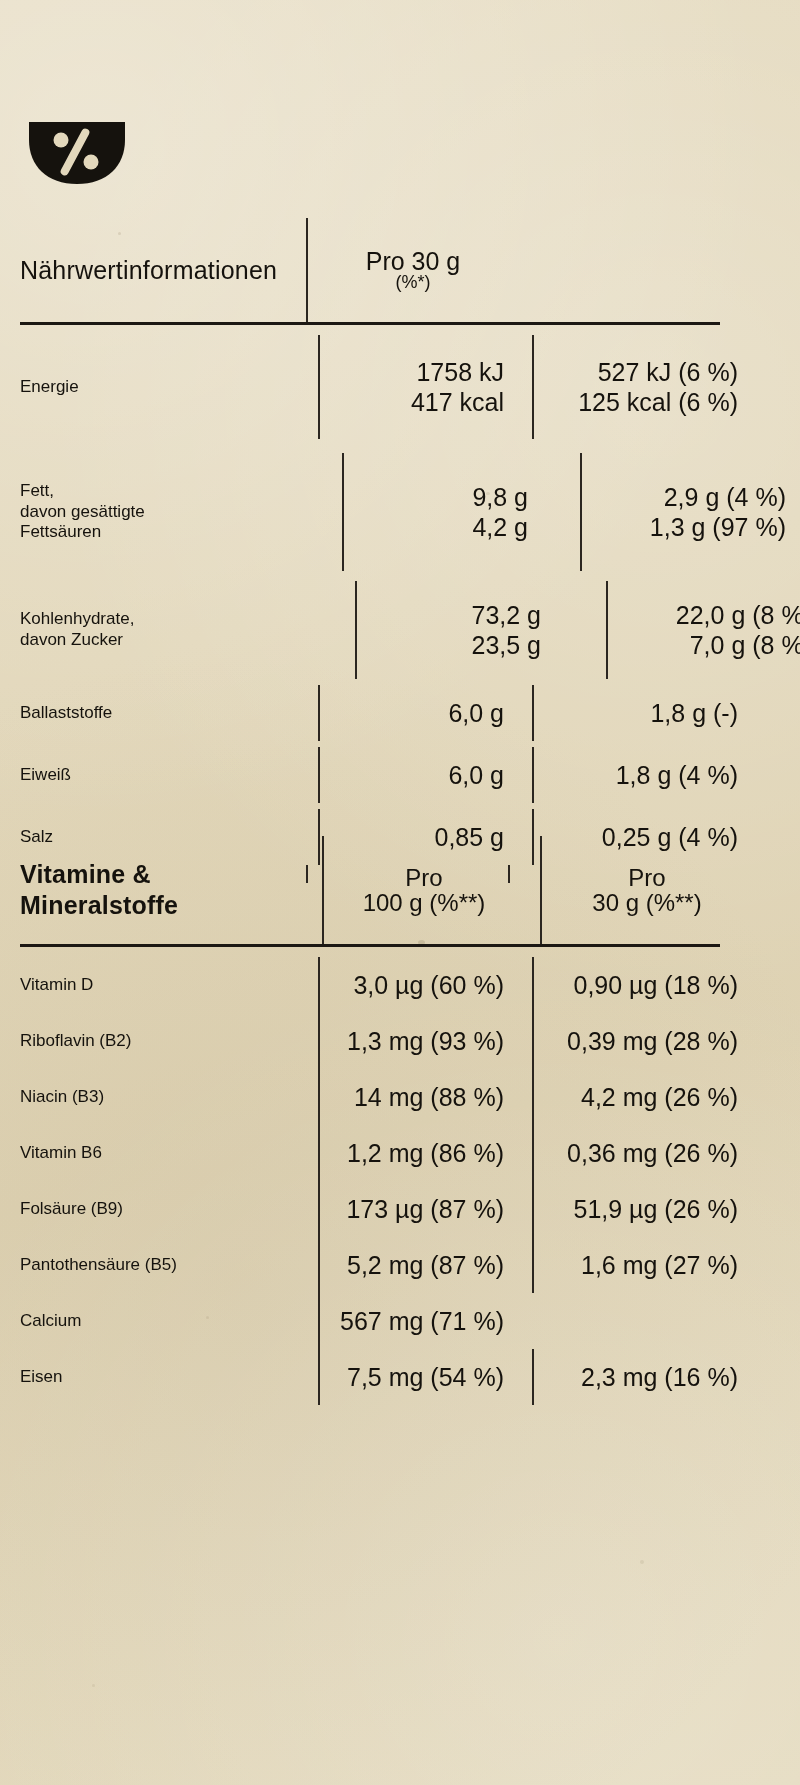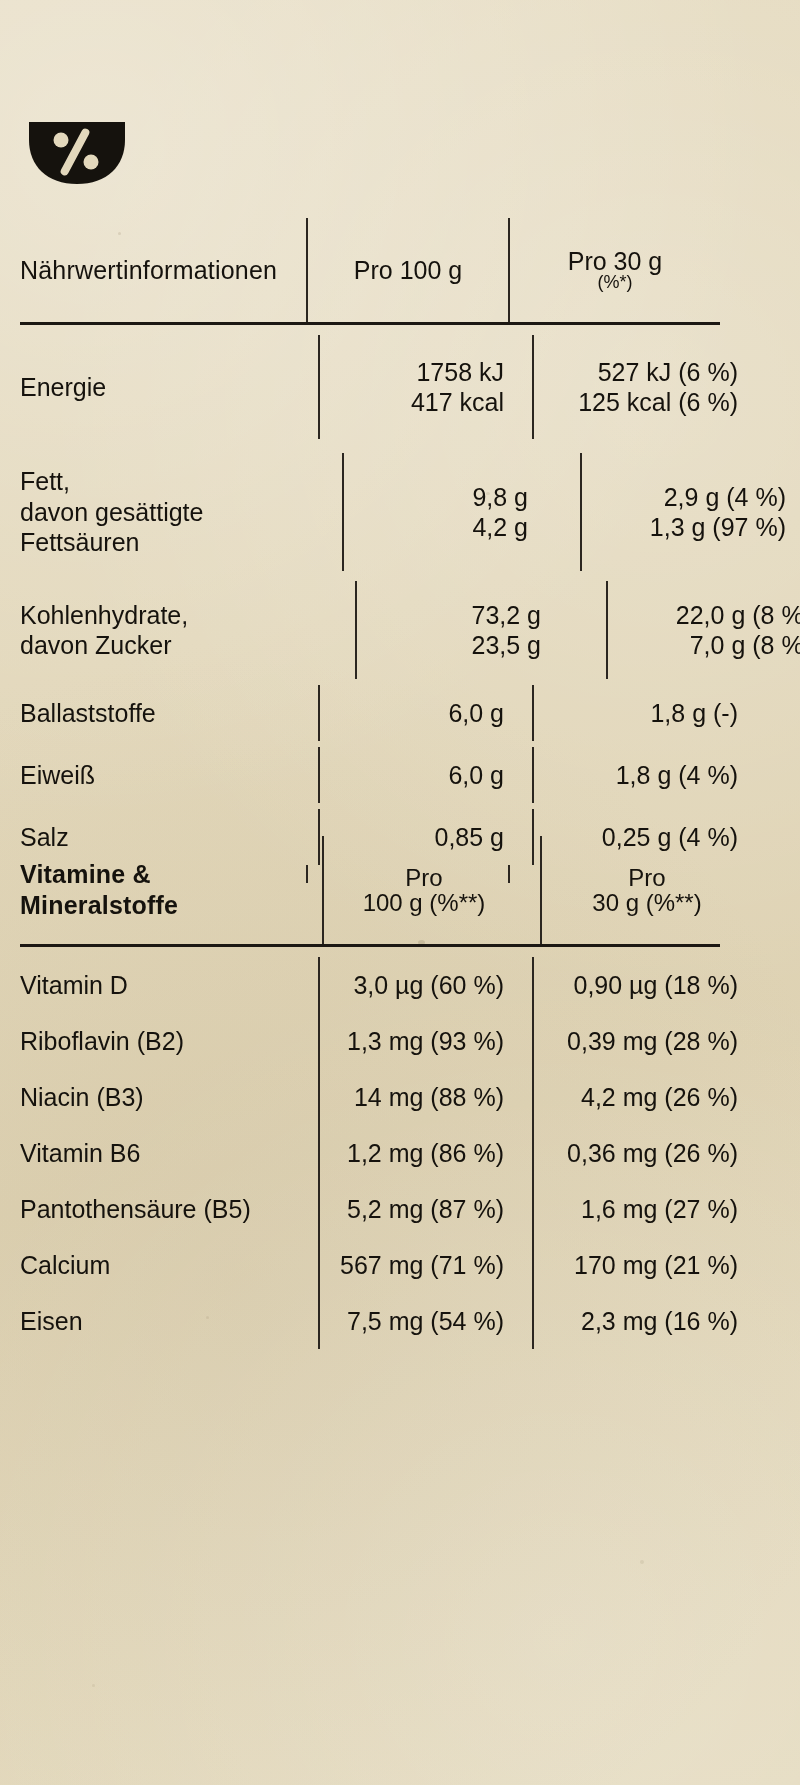--- a/index.html
+++ b/index.html
@@ -134,21 +134,21 @@
 
   .rule {
     width: 700px;
     height: 3px;
     background: #1c1813;
   }
 
   
   .data-row { min-height: 56px; }
   .data-row .col-name {
-    font-size: 25px;
+    font-size: 17px;
     line-height: 1.22;
   }
   .data-row .col-v1,
   .data-row .col-v2 {
     font-size: 25px;
     line-height: 1.22;
     margin-left: 12px;
   }
   .data-row.tall-2 { min-height: 98px; gap: 37px; }
   .data-row.tall-3 { min-height: 118px; gap: 24px; }
@@ -188,21 +188,20 @@
         <circle cx="36" cy="30" r="7.5" fill="#e3d8bc"></circle>
         <circle cx="66" cy="52" r="7.5" fill="#e3d8bc"></circle>
         <rect x="46" y="16" width="8" height="52" rx="4" fill="#e3d8bc" transform="rotate(28 50 42)"></rect>
       </svg>
     </div>
 
     <div class="table" id="nutrition-table">
 
       <div class="row header-row">
         <div class="col-name">Nährwertinformationen</div>
-        <div class="col-v1">Pro 100 g</div>
         <div class="col-v2">
           <span>Pro 30 g</span>
           <span class="hdr-sub">(%*)</span>
         </div>
       </div>
 
       <div class="rule"></div>
 
       <div class="spacer-10"></div>
 
@@ -368,42 +367,50 @@
             <span>Vitamin B6</span>
           </div>
         <div class="col-v1">
             <span class="nowrap">1,2 mg (86 %)</span>
           </div>
         <div class="col-v2">
             <span class="nowrap">0,36 mg (26 %)</span>
           </div>
       </div>
 
+      <div class="row data-row">
+        <div class="col-name">
+            <span>Folsäure (B9)</span>
+          </div>
+        <div class="col-v1">
+            <span class="nowrap">173 µg (87 %)</span>
+          </div>
+        <div class="col-v2">
+            <span class="nowrap">51,9 µg (26 %)</span>
+          </div>
+      </div>
 
       <div class="row data-row">
         <div class="col-name">
             <span>Pantothensäure (B5)</span>
           </div>
         <div class="col-v1">
             <span class="nowrap">5,2 mg (87 %)</span>
           </div>
         <div class="col-v2">
             <span class="nowrap">1,6 mg (27 %)</span>
           </div>
       </div>
 
       <div class="row data-row">
         <div class="col-name">
             <span>Calcium</span>
           </div>
         <div class="col-v1">
             <span class="nowrap">567 mg (71 %)</span>
-          </div>
-        <div class="col-v2">
-            <span class="nowrap">170 mg (21 %)</span>
           </div>
       </div>
 
       <div class="row data-row">
         <div class="col-name">
             <span>Eisen</span>
           </div>
         <div class="col-v1">
             <span class="nowrap">7,5 mg (54 %)</span>
           </div>

